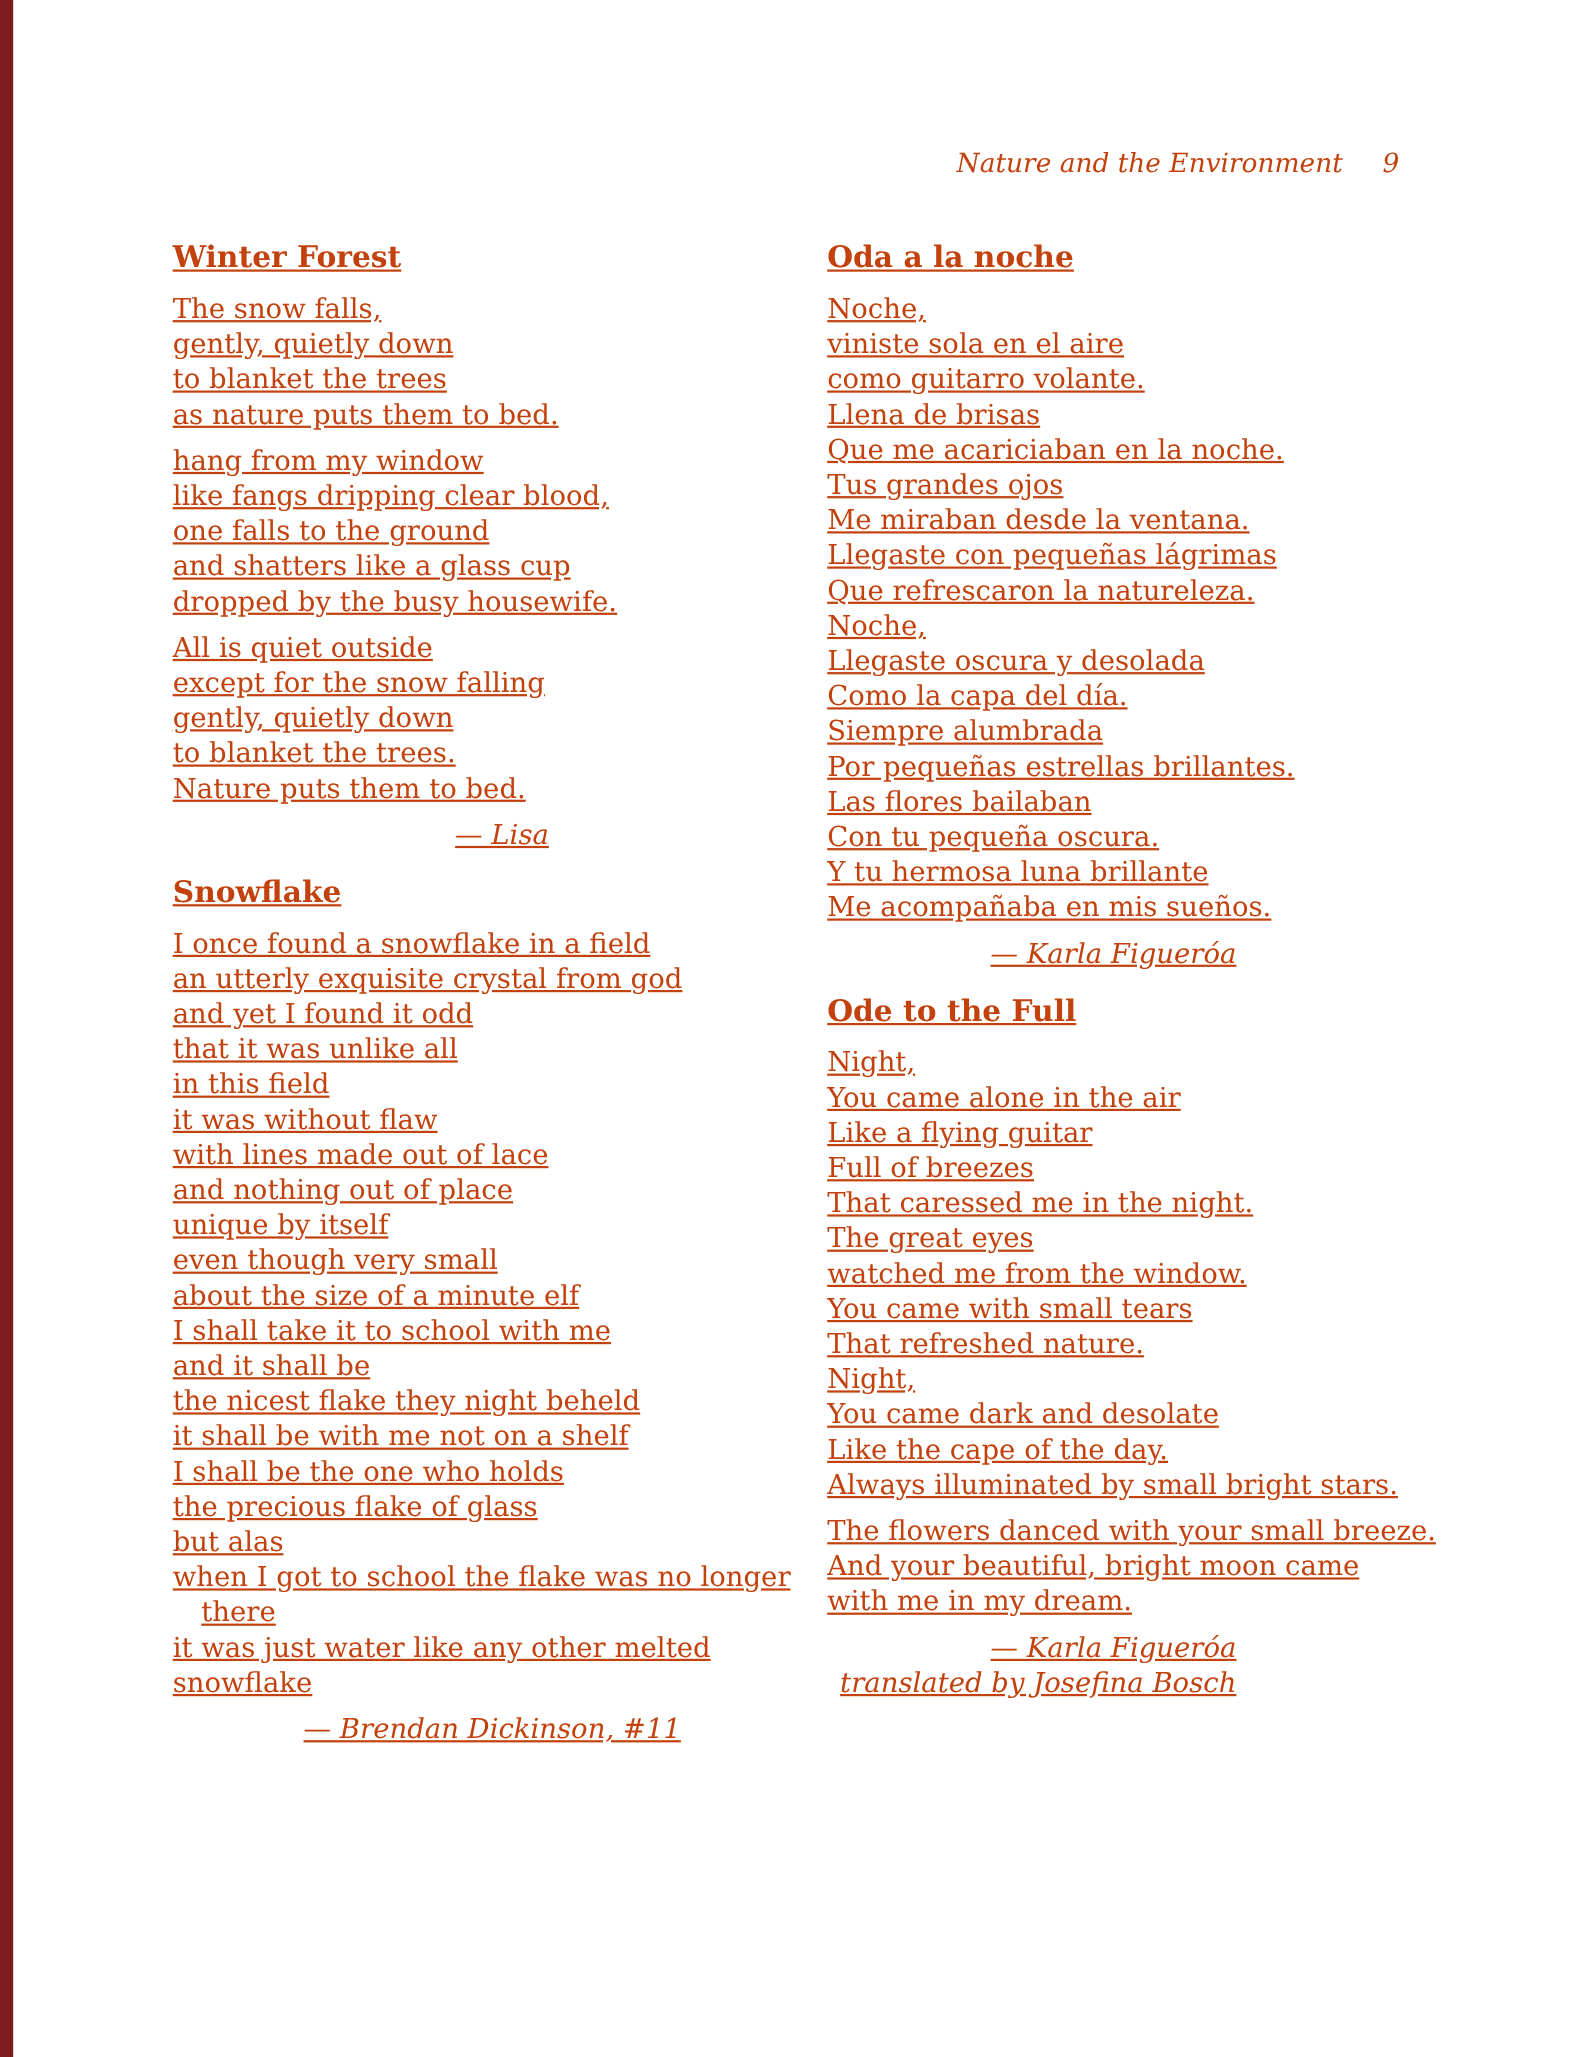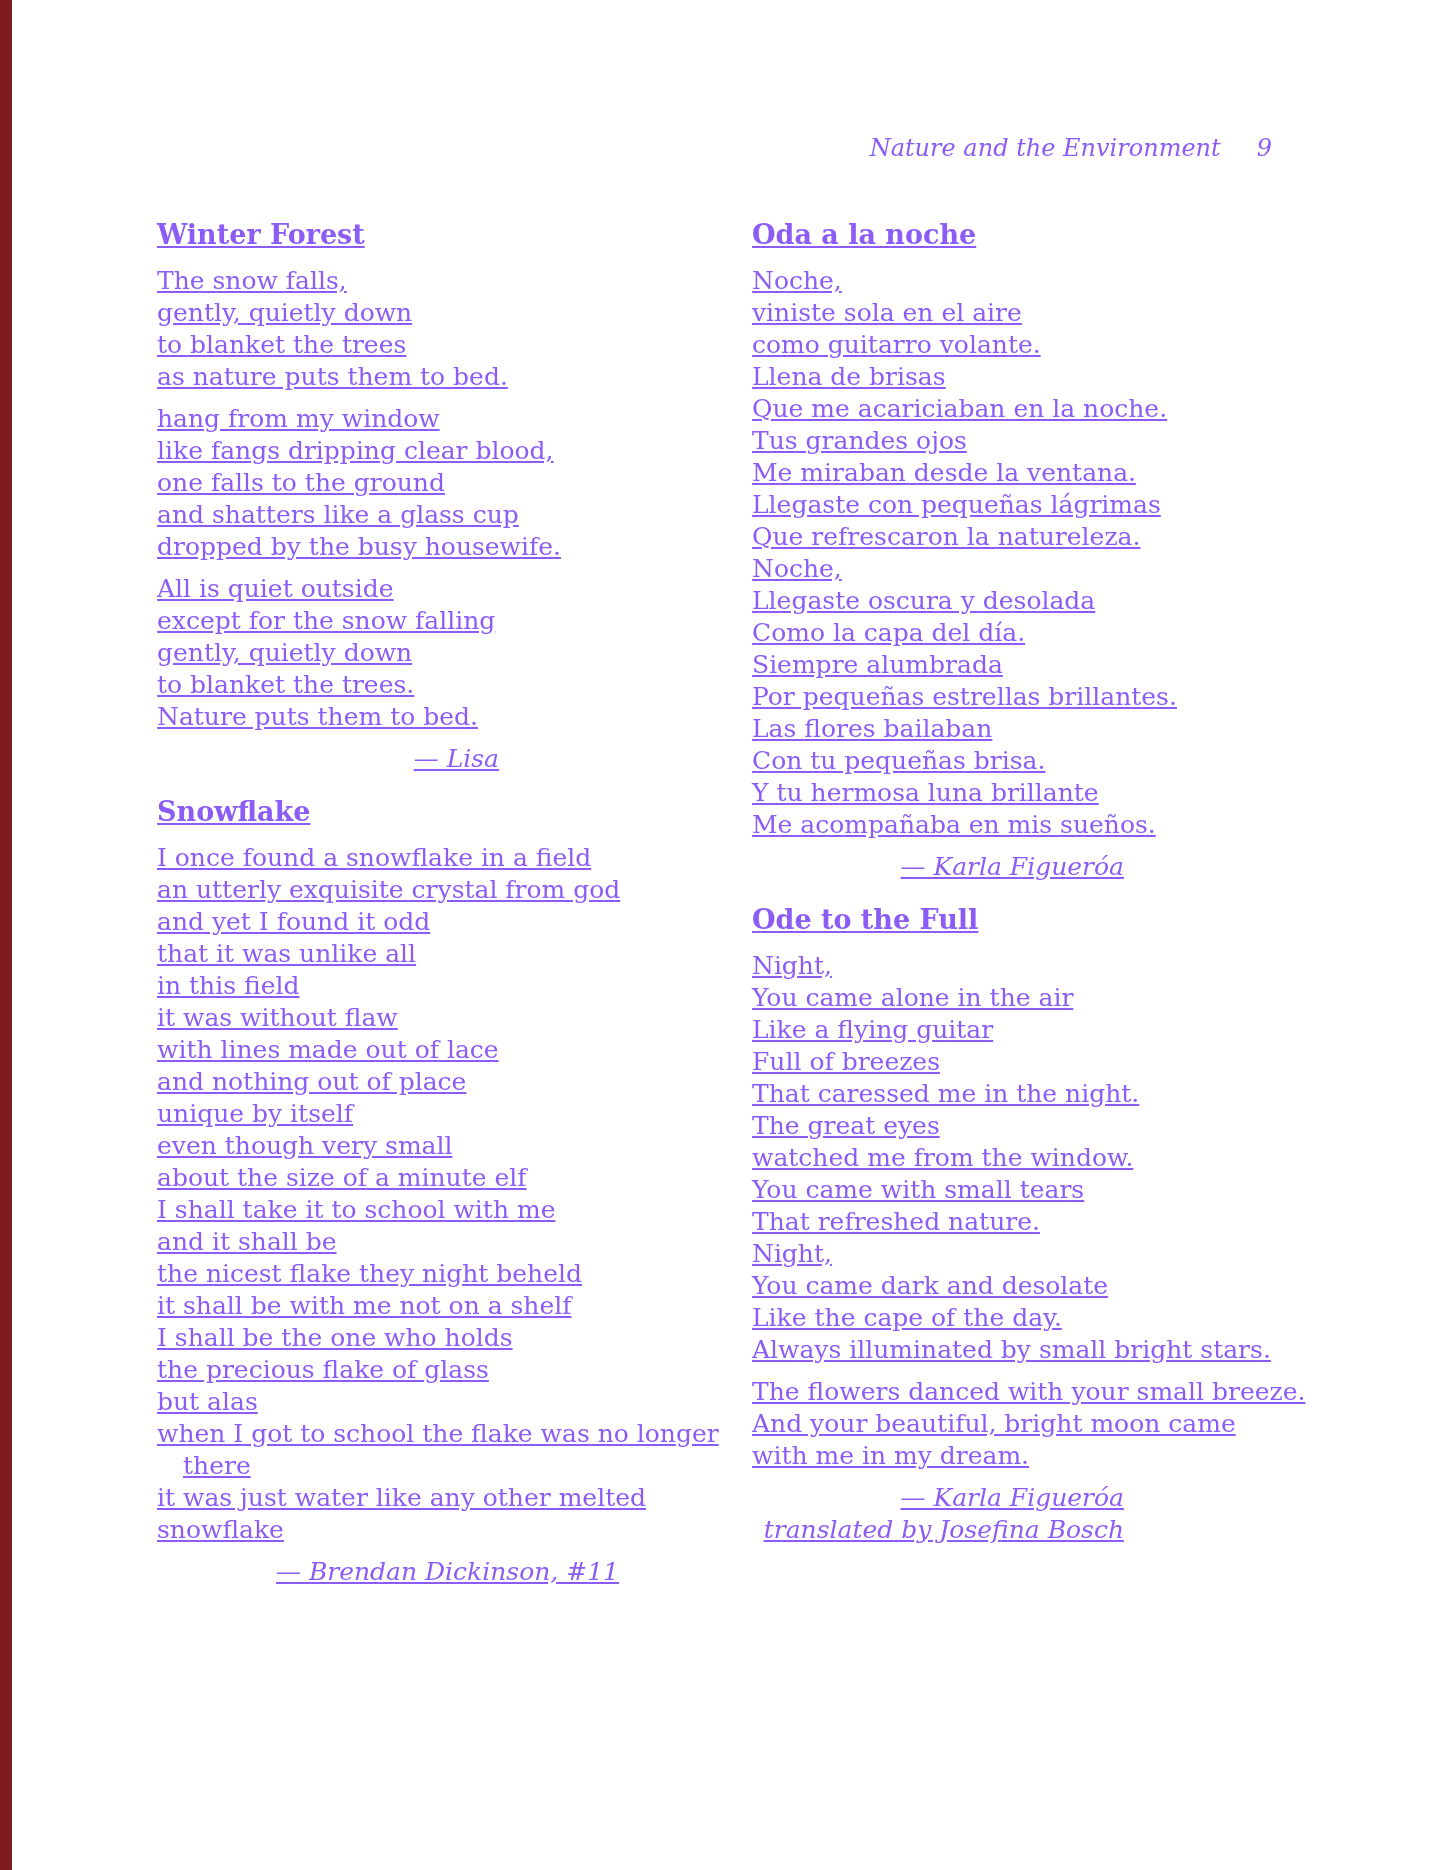--- a/index.html
+++ b/index.html
@@ -1,18 +1,18 @@
 <!DOCTYPE html>
 <html><head>
 <meta charset="utf-8">
 <style>
   html,body { margin:0; padding:0; background:#ffffff; }
   .page {
     position:relative; width:1445px; height:1870px; background:#ffffff;
-    font-family:"DejaVu Serif", serif; color:#8b5cf6; overflow:hidden;
+    font-family:"DejaVu Serif", serif; color:#c2410c; overflow:hidden;
   }
   .spine { position:absolute; left:0; top:0; width:12px; height:1870px; background:#7e1d1f; }
   .running-head {
     position:absolute; top:134px; left:762px; width:510px; height:28px;
     display:flex; justify-content:flex-end; align-items:baseline;
     font-style:italic; font-size:24px; line-height:28px; white-space:nowrap;
   }
   .rh-num { margin-left:36px; }
   .col { position:absolute; top:218px; width:512px; font-size:25px; line-height:32px;text-decoration:underline; }
   .col-left  { left:157px; }
@@ -108,21 +108,21 @@
         <div class="line">Tus grandes ojos</div>
         <div class="line">Me miraban desde la ventana.</div>
         <div class="line">Llegaste con pequeñas lágrimas</div>
         <div class="line">Que refrescaron la natureleza.</div>
         <div class="line">Noche,</div>
         <div class="line">Llegaste oscura y desolada</div>
         <div class="line">Como la capa del día.</div>
         <div class="line">Siempre alumbrada</div>
         <div class="line">Por pequeñas estrellas brillantes.</div>
         <div class="line">Las flores bailaban</div>
-        <div class="line">Con tu pequeñas brisa.</div>
+        <div class="line">Con tu pequeña oscura.</div>
         <div class="line">Y tu hermosa luna brillante</div>
         <div class="line">Me acompañaba en mis sueños.</div>
       </div>
       <div class="attribution attr-right">— Karla Figueróa</div>
     </div>
 
     <div class="poem">
       <div class="poem-title">Ode to the Full</div>
       <div class="stanza">
         <div class="line">Night,</div>

